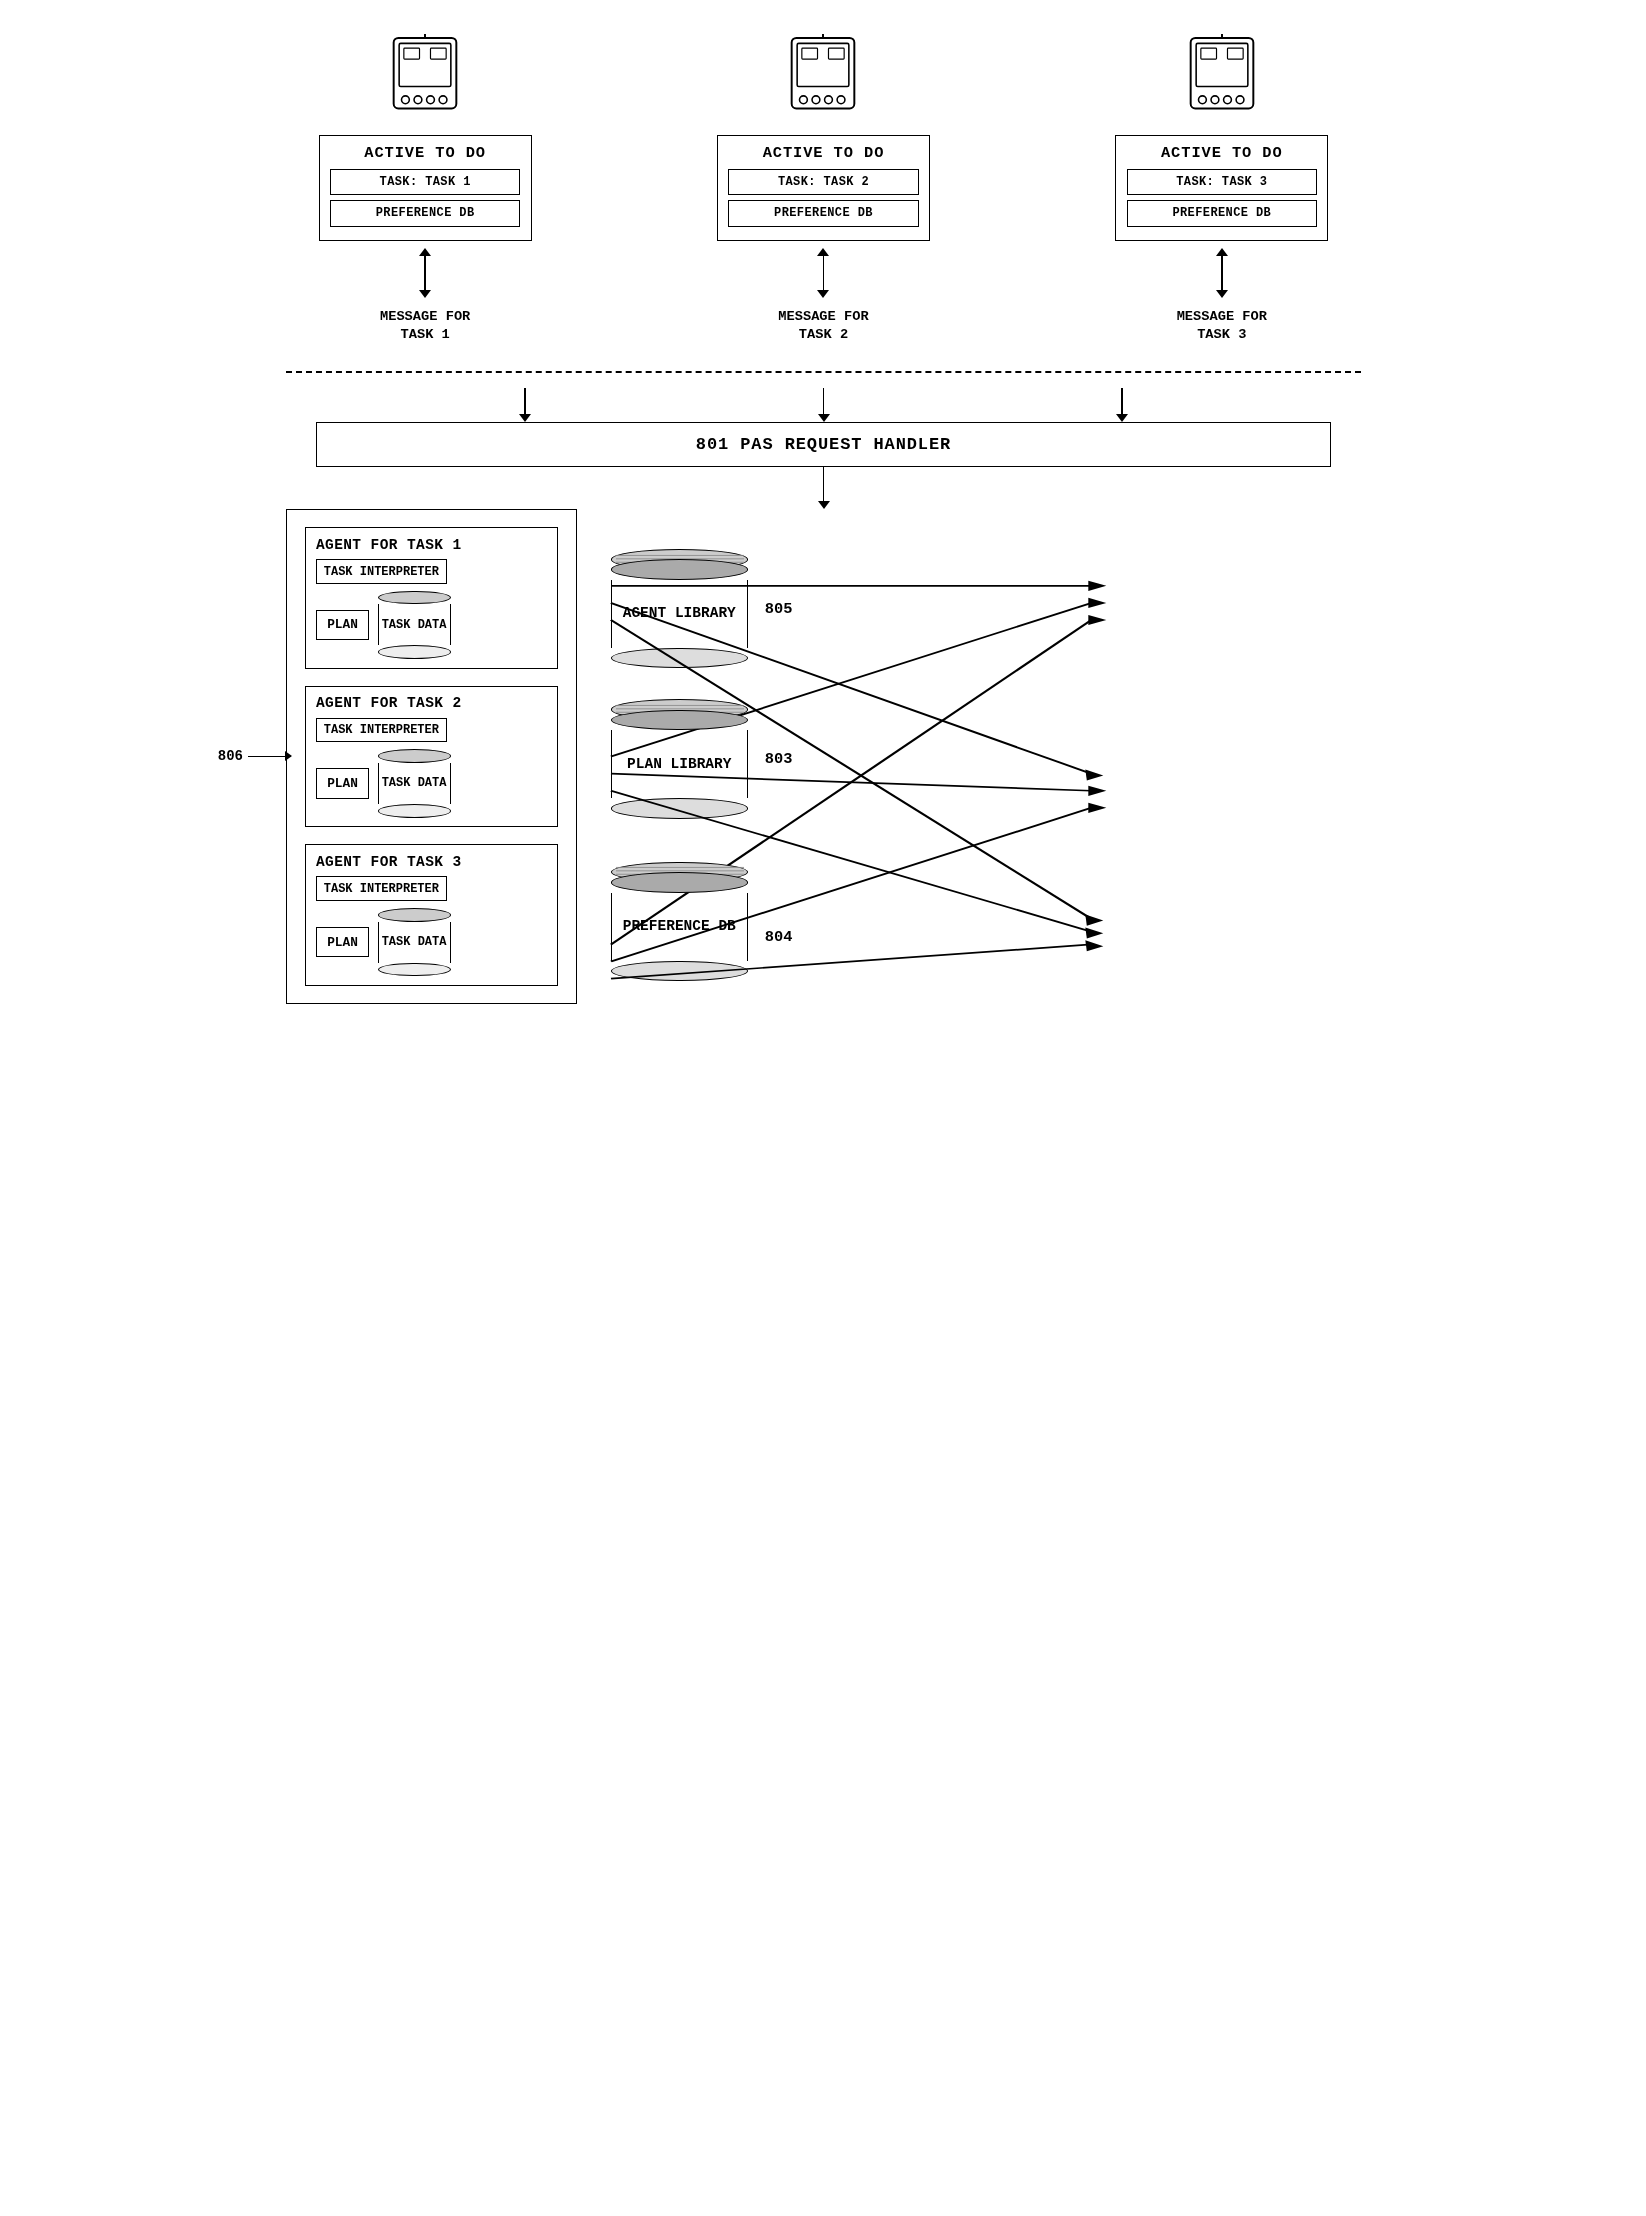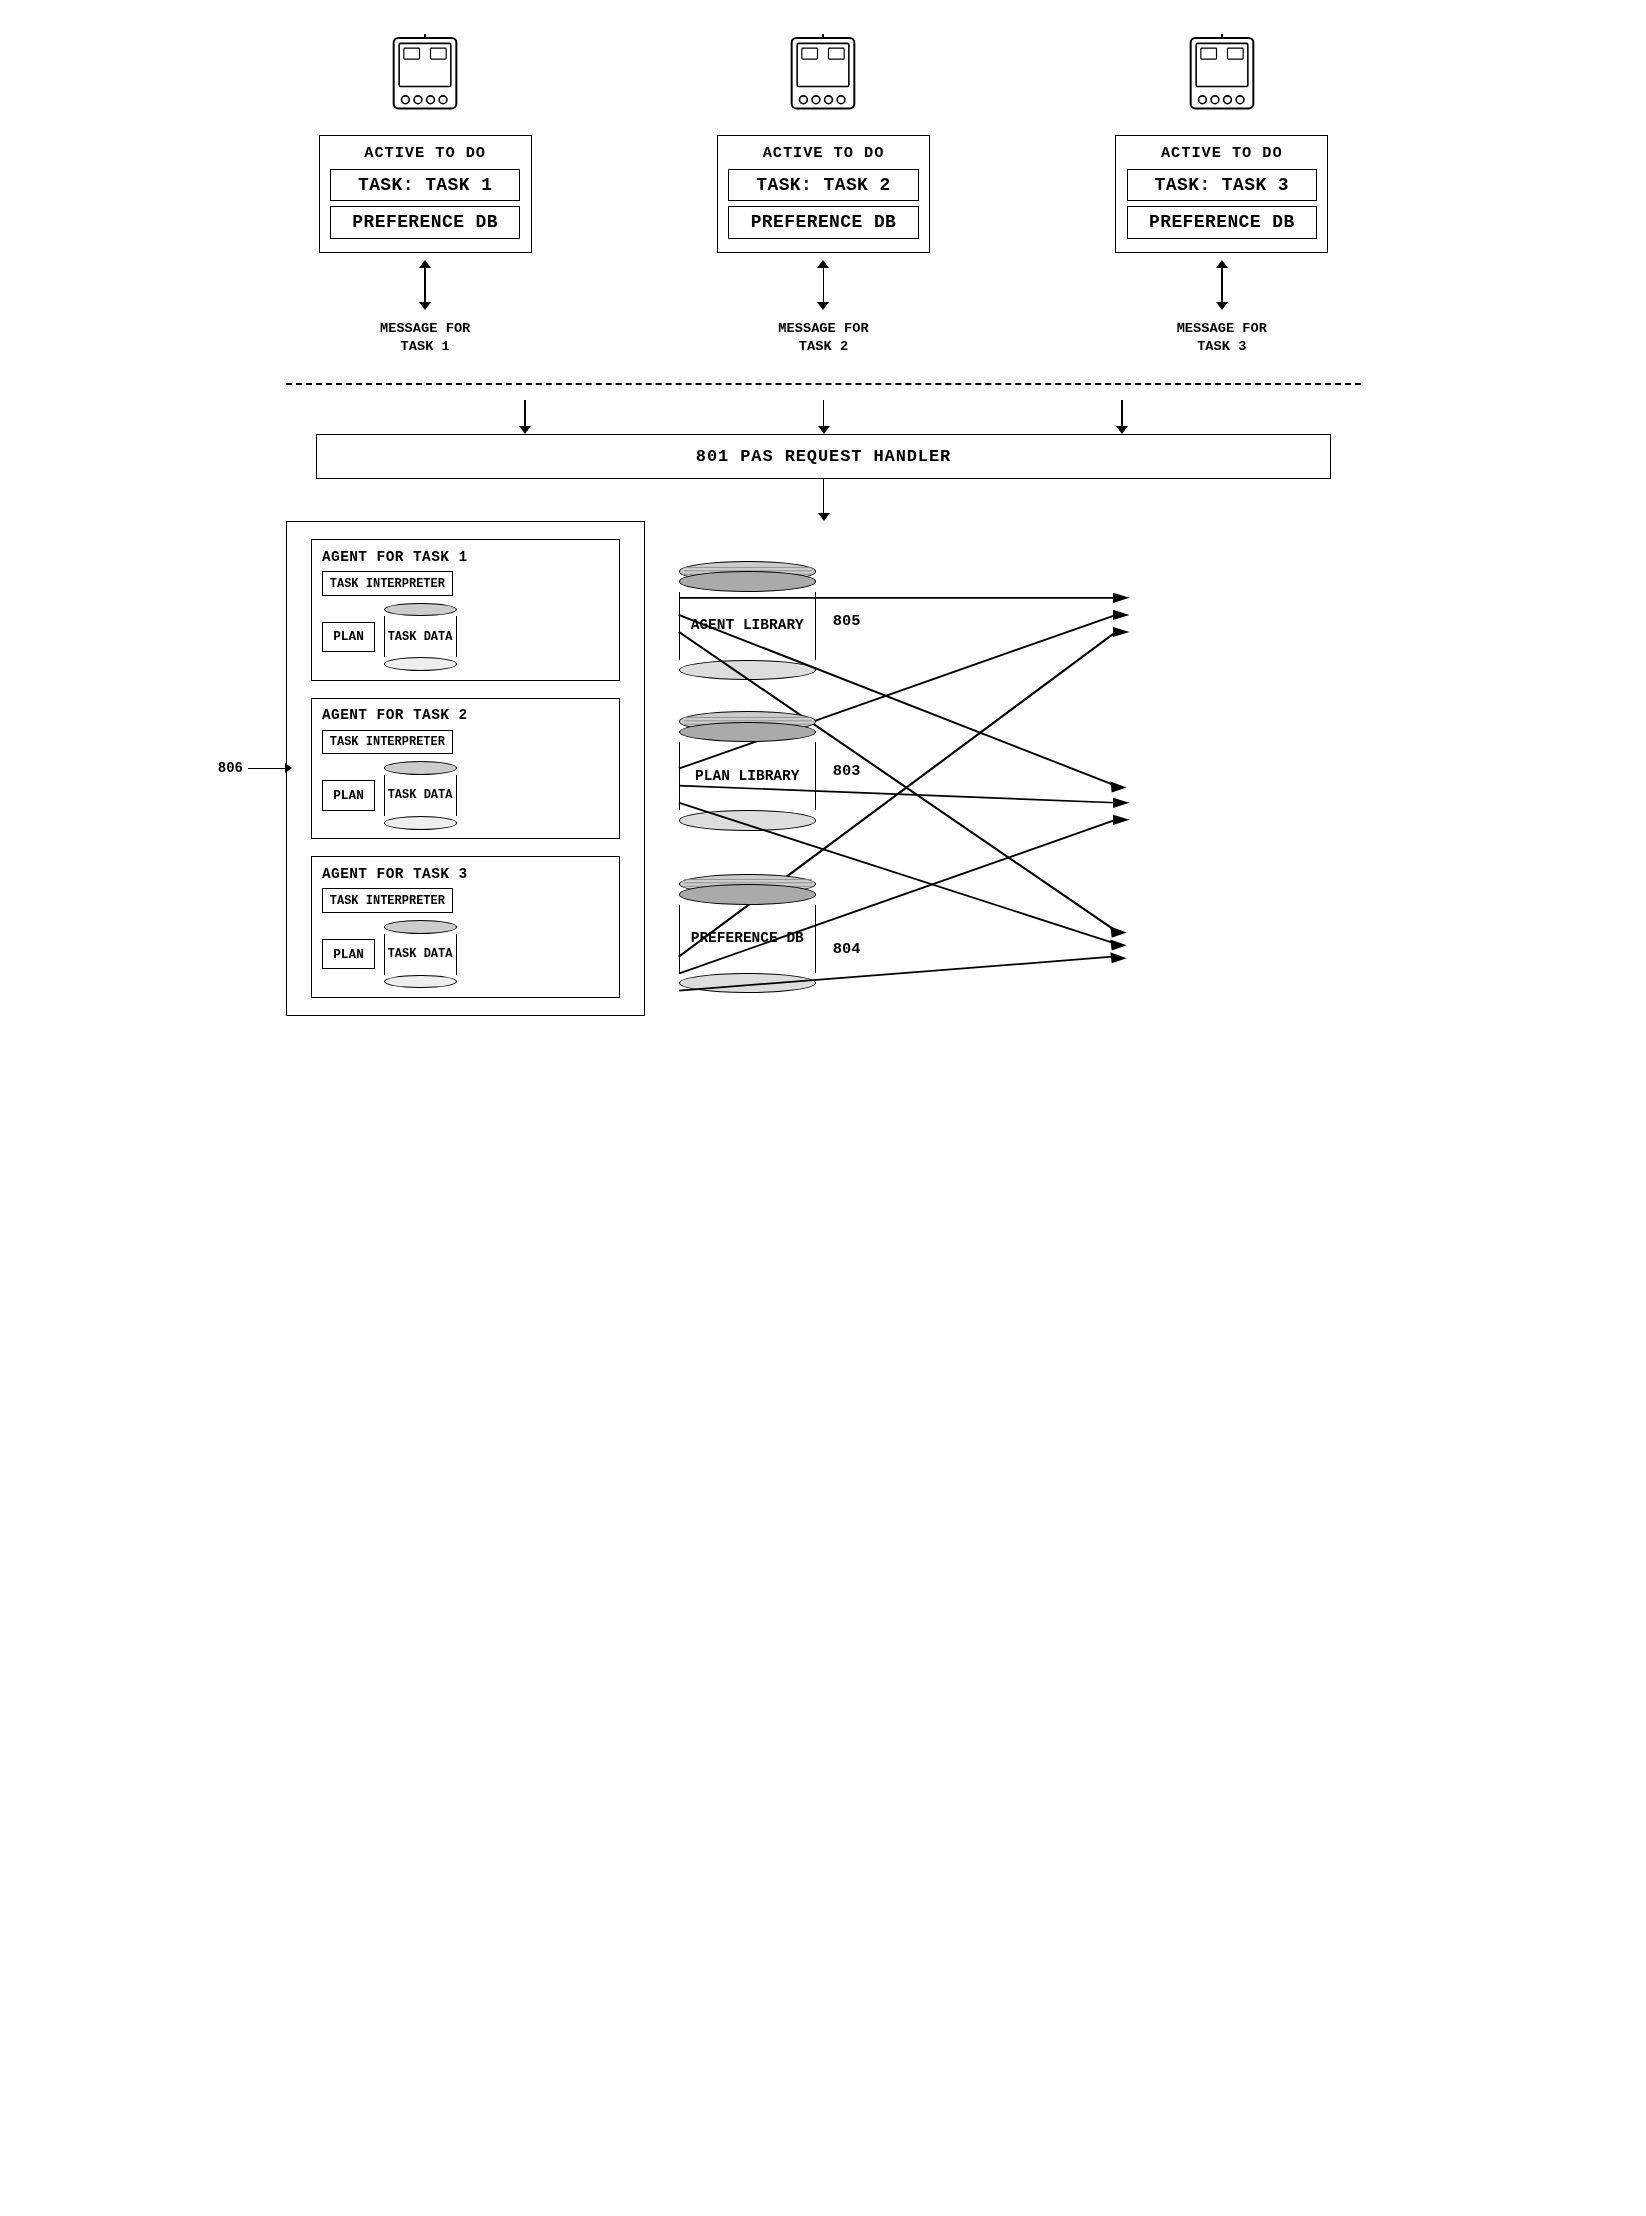--- a/index.html
+++ b/index.html
@@ -55,21 +55,21 @@
       font-size: 15.4px;
       font-weight: bold;
       letter-spacing: 0.9px;
       margin-bottom: 6.8px;
       text-align: center;
     }
     .inner-box {
       border: 1.7px solid #000;
       padding: 5.1px 8.5px;
       margin-bottom: 5.1px;
-      font-size: 18px;
+      font-size: 12px;
       font-weight: bold;
       text-align: center;
       letter-spacing: 0.4px;
     }
     .arrow-line {
       width: 1.7px;
       background: #000;
     }
     .arrow-head-down {
       width: 0;
@@ -124,22 +124,22 @@
       align-items: flex-start;
     }
 
     
     .agents-outer {
       position: relative;
       flex: 0 0 auto;
     }
     .agents-container {
       border: 1.7px solid #000;
-      padding: 17px 24px;
-      width: 359px;
+      padding: 17px 18px;
+      width: 291px;
       display: flex;
       flex-direction: column;
       gap: 17px;
       background: #fff;
     }
     .agent-box {
       border: 1.7px solid #000;
       padding: 8.5px 10.2px;
       background: #fff;
     }

